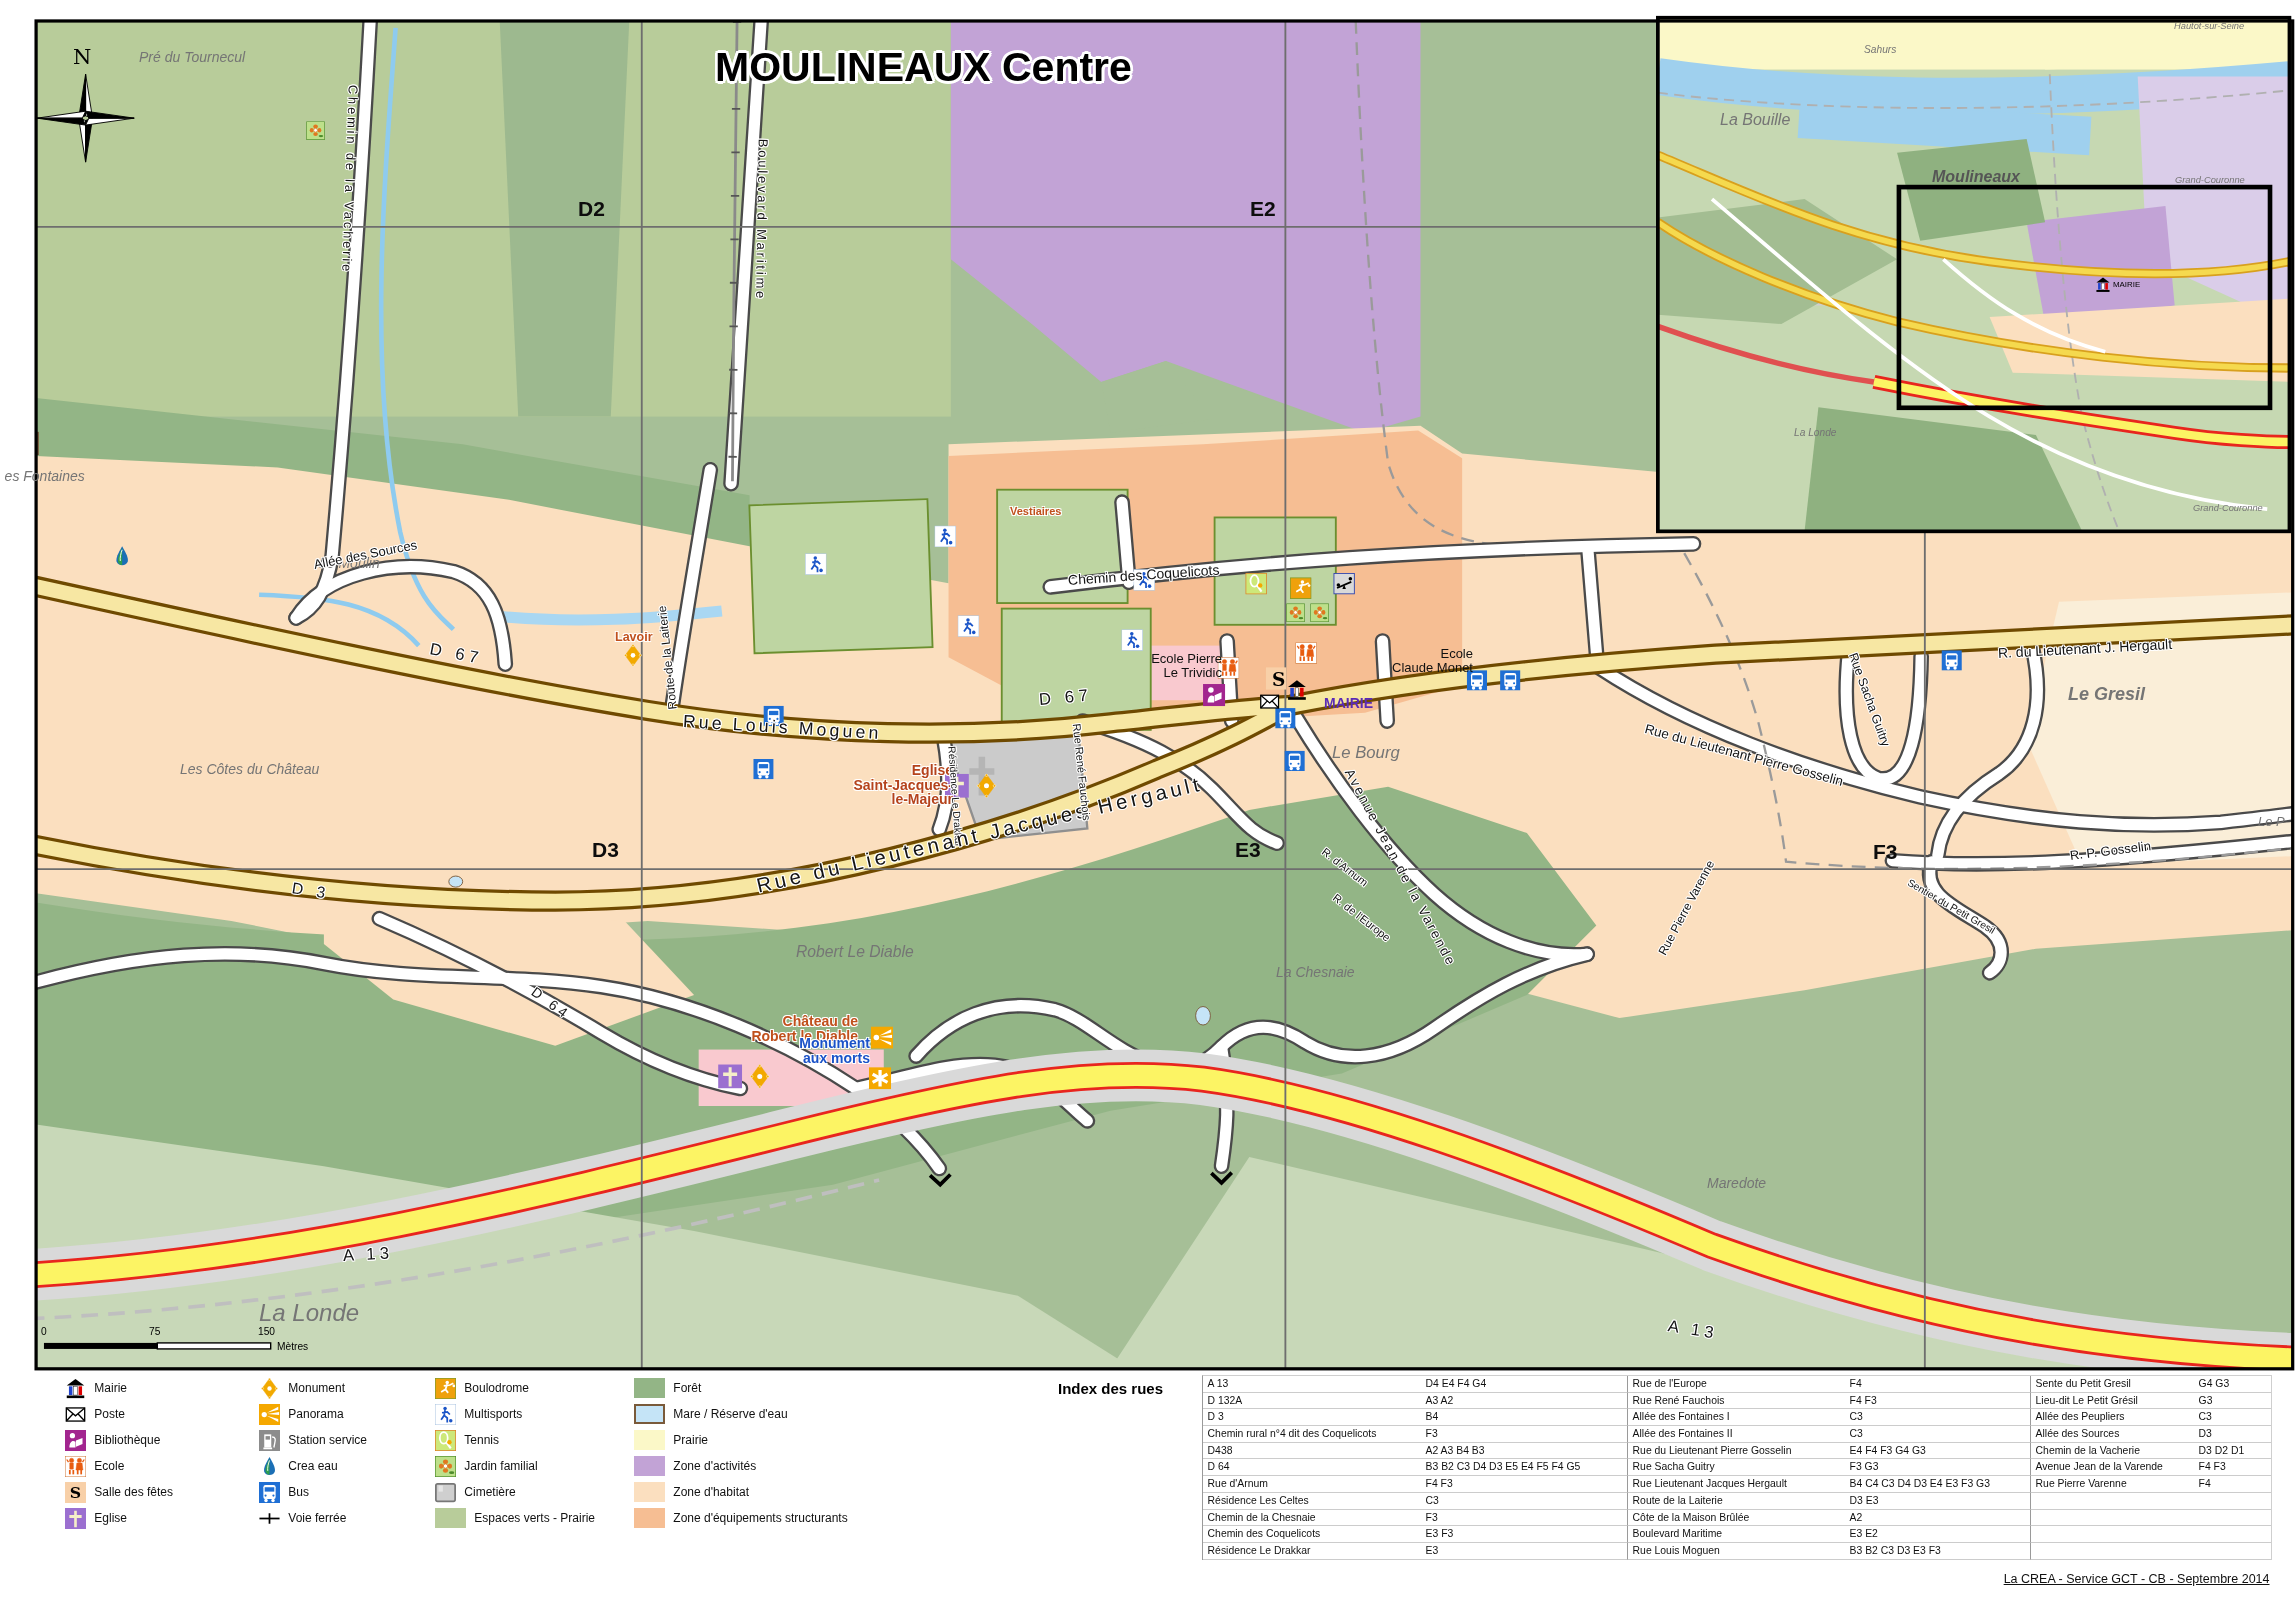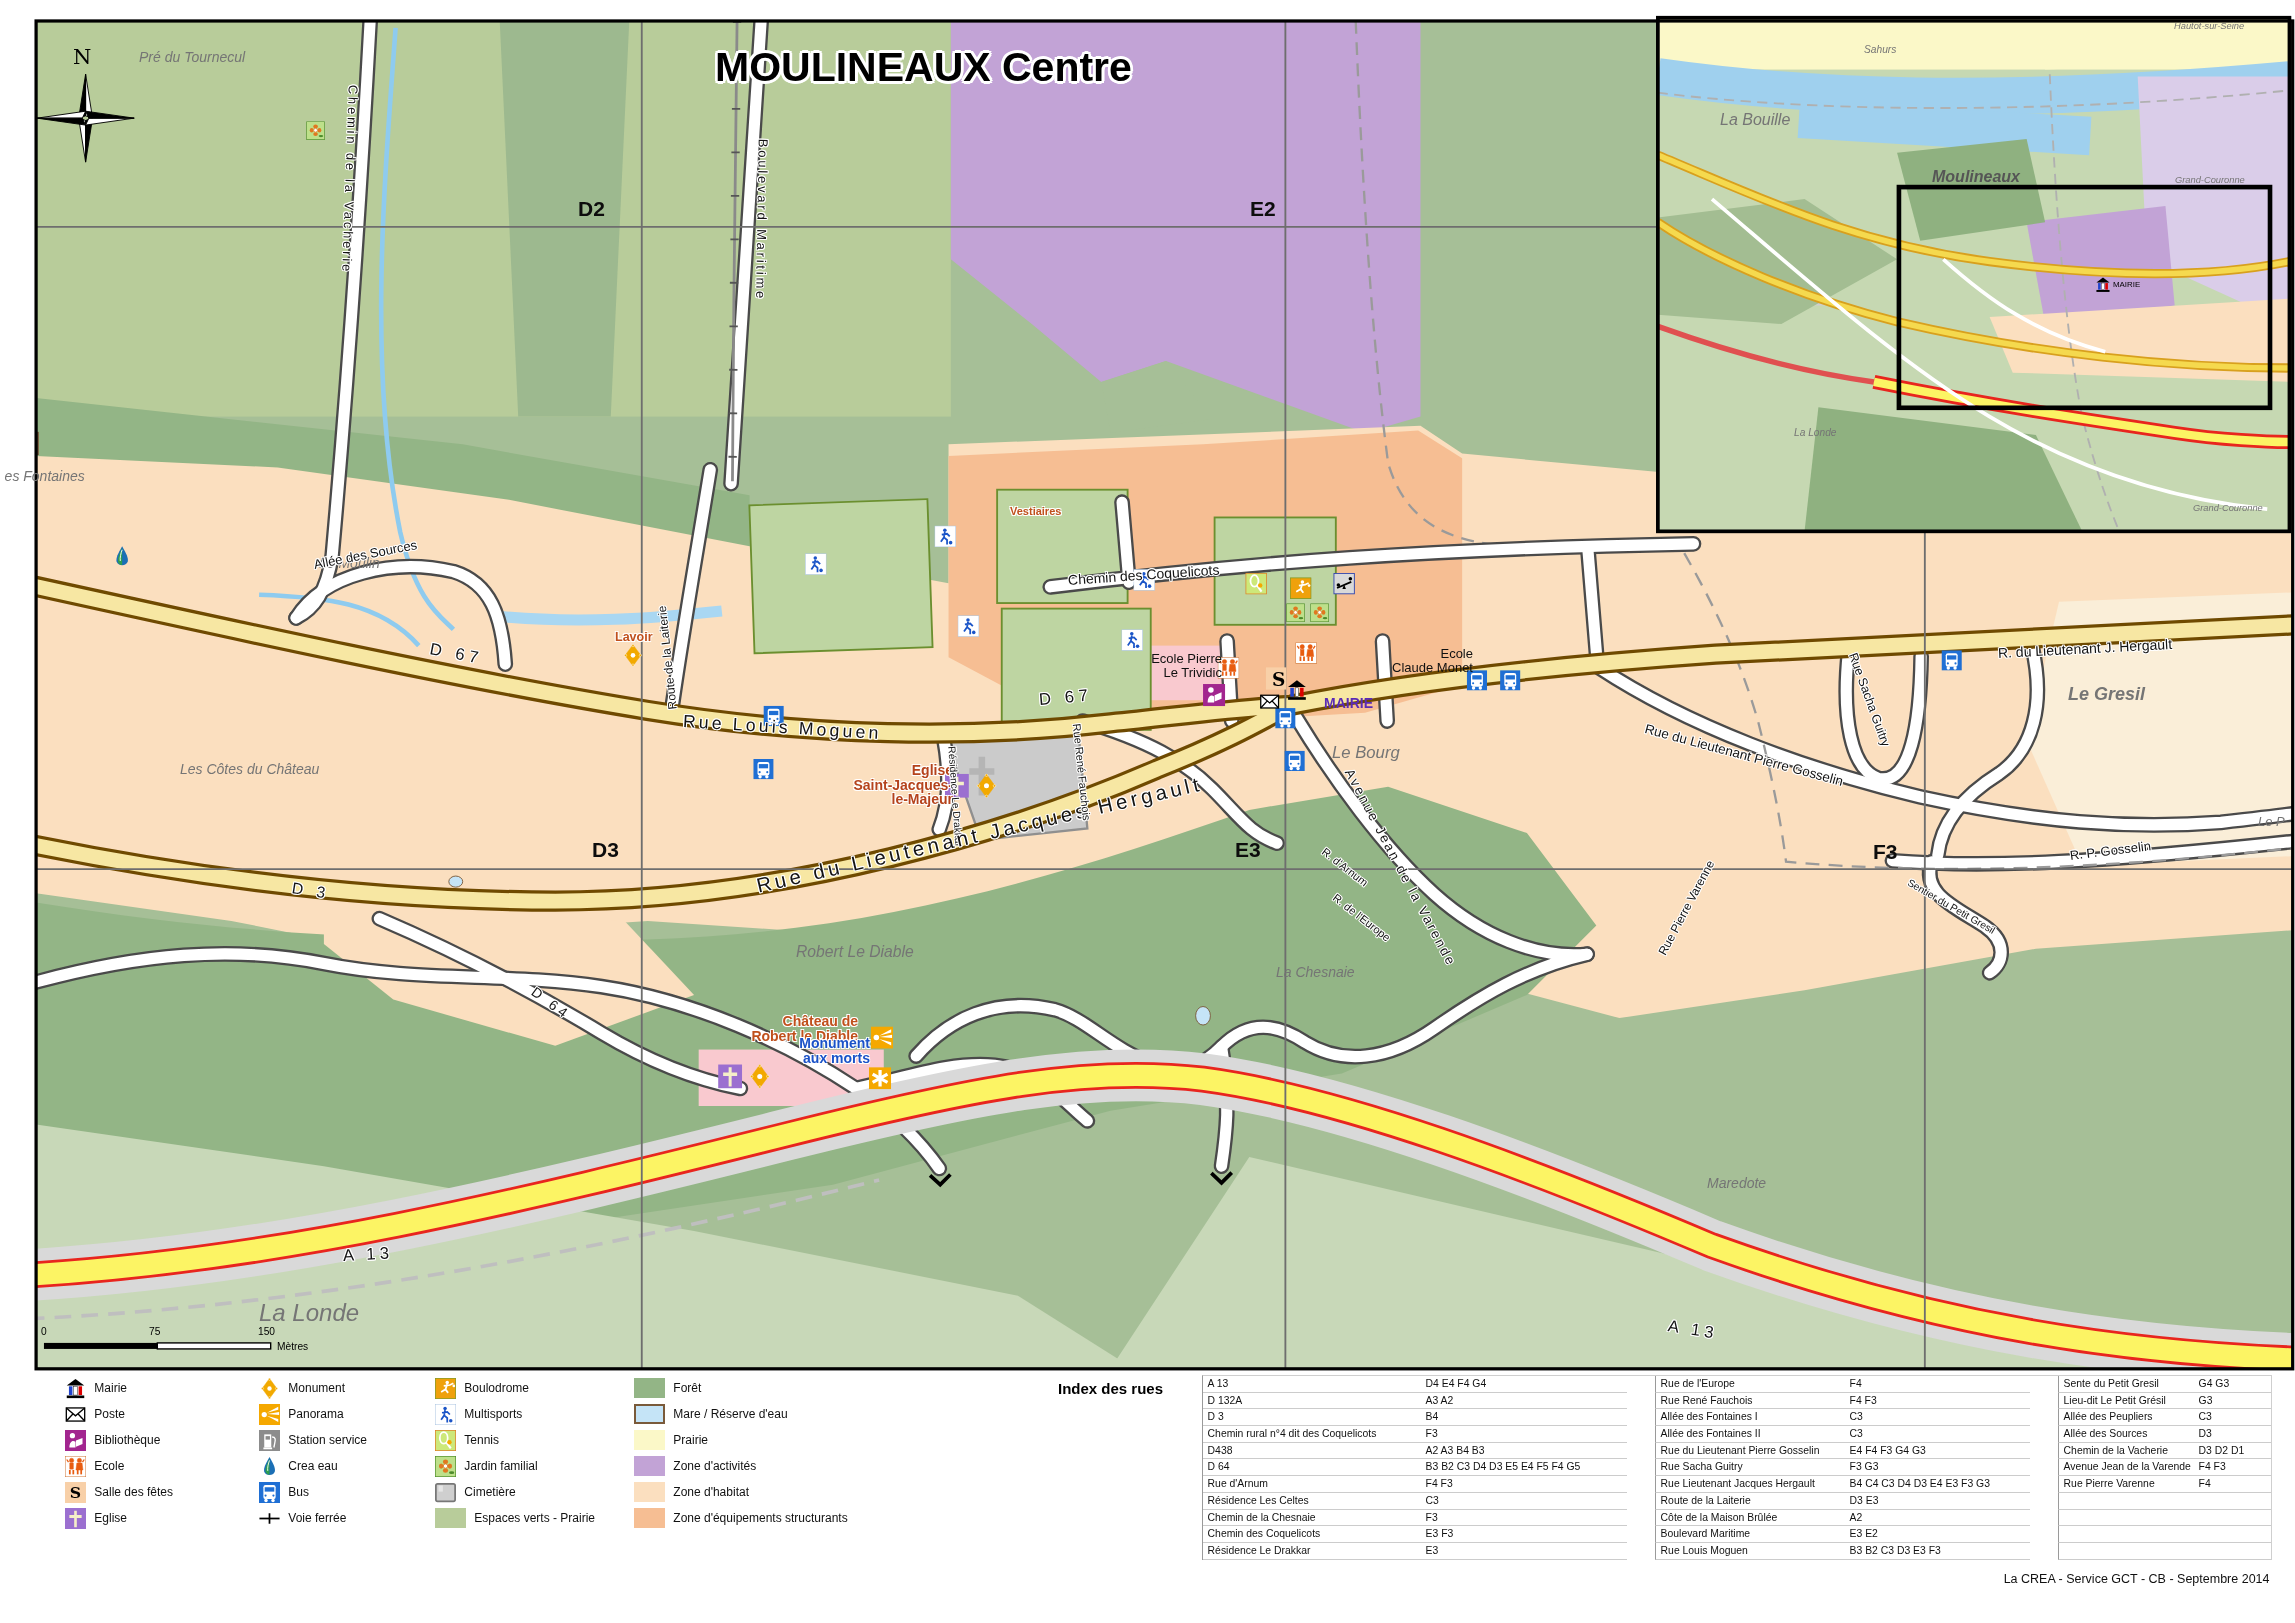--- a/index.html
+++ b/index.html
@@ -31,22 +31,22 @@
   .lg-ico{width:21px;height:21px;flex:0 0 21px;margin-right:8.3px;}
   .lg-lab{font-size:12px;color:#111;}
   .sw{width:31px;height:19.4px;flex:0 0 31px;margin-right:8.3px;display:inline-block;box-sizing:border-box;}
   
   #index-title{position:absolute;left:1058px;top:1380px;font-size:15px;font-weight:bold;}
   #index{position:absolute;left:1202px;top:1375px;display:grid;
      grid-template-columns:218px 206px 218px 185px 164px 77px;
      border-left:0.9px solid #9a9a9a;border-right:0.9px solid #cfcfcf;border-top:0.9px solid #cfcfcf;}
   .ix{font-size:10.4px;color:#111;height:15.7px;line-height:15.7px;padding-left:4.6px;
       border-bottom:0.9px solid #cccccc;overflow:hidden;}
-  .gsep{border-left:0.9px solid #9a9a9a;margin-left:28px;}
-  #attrib{position:absolute;right:25.5px;top:1572px;font-size:12.5px;color:#111;}
+  .gsep{border-left:0.9px solid #9a9a9a;}
+  #attrib{position:absolute;right:25.5px;top:1572px;font-size:12.5px;color:#111;text-decoration:underline;}
 </style>
 </head>
 <body>
 
 <div id="sheet">
 
 <svg id="terrain" width="2295" height="1623" viewBox="0 0 4960 3507">
   <defs>
     <clipPath id="mapclip">
           <rect x="78" y="45" width="4877" height="2913"></rect>

